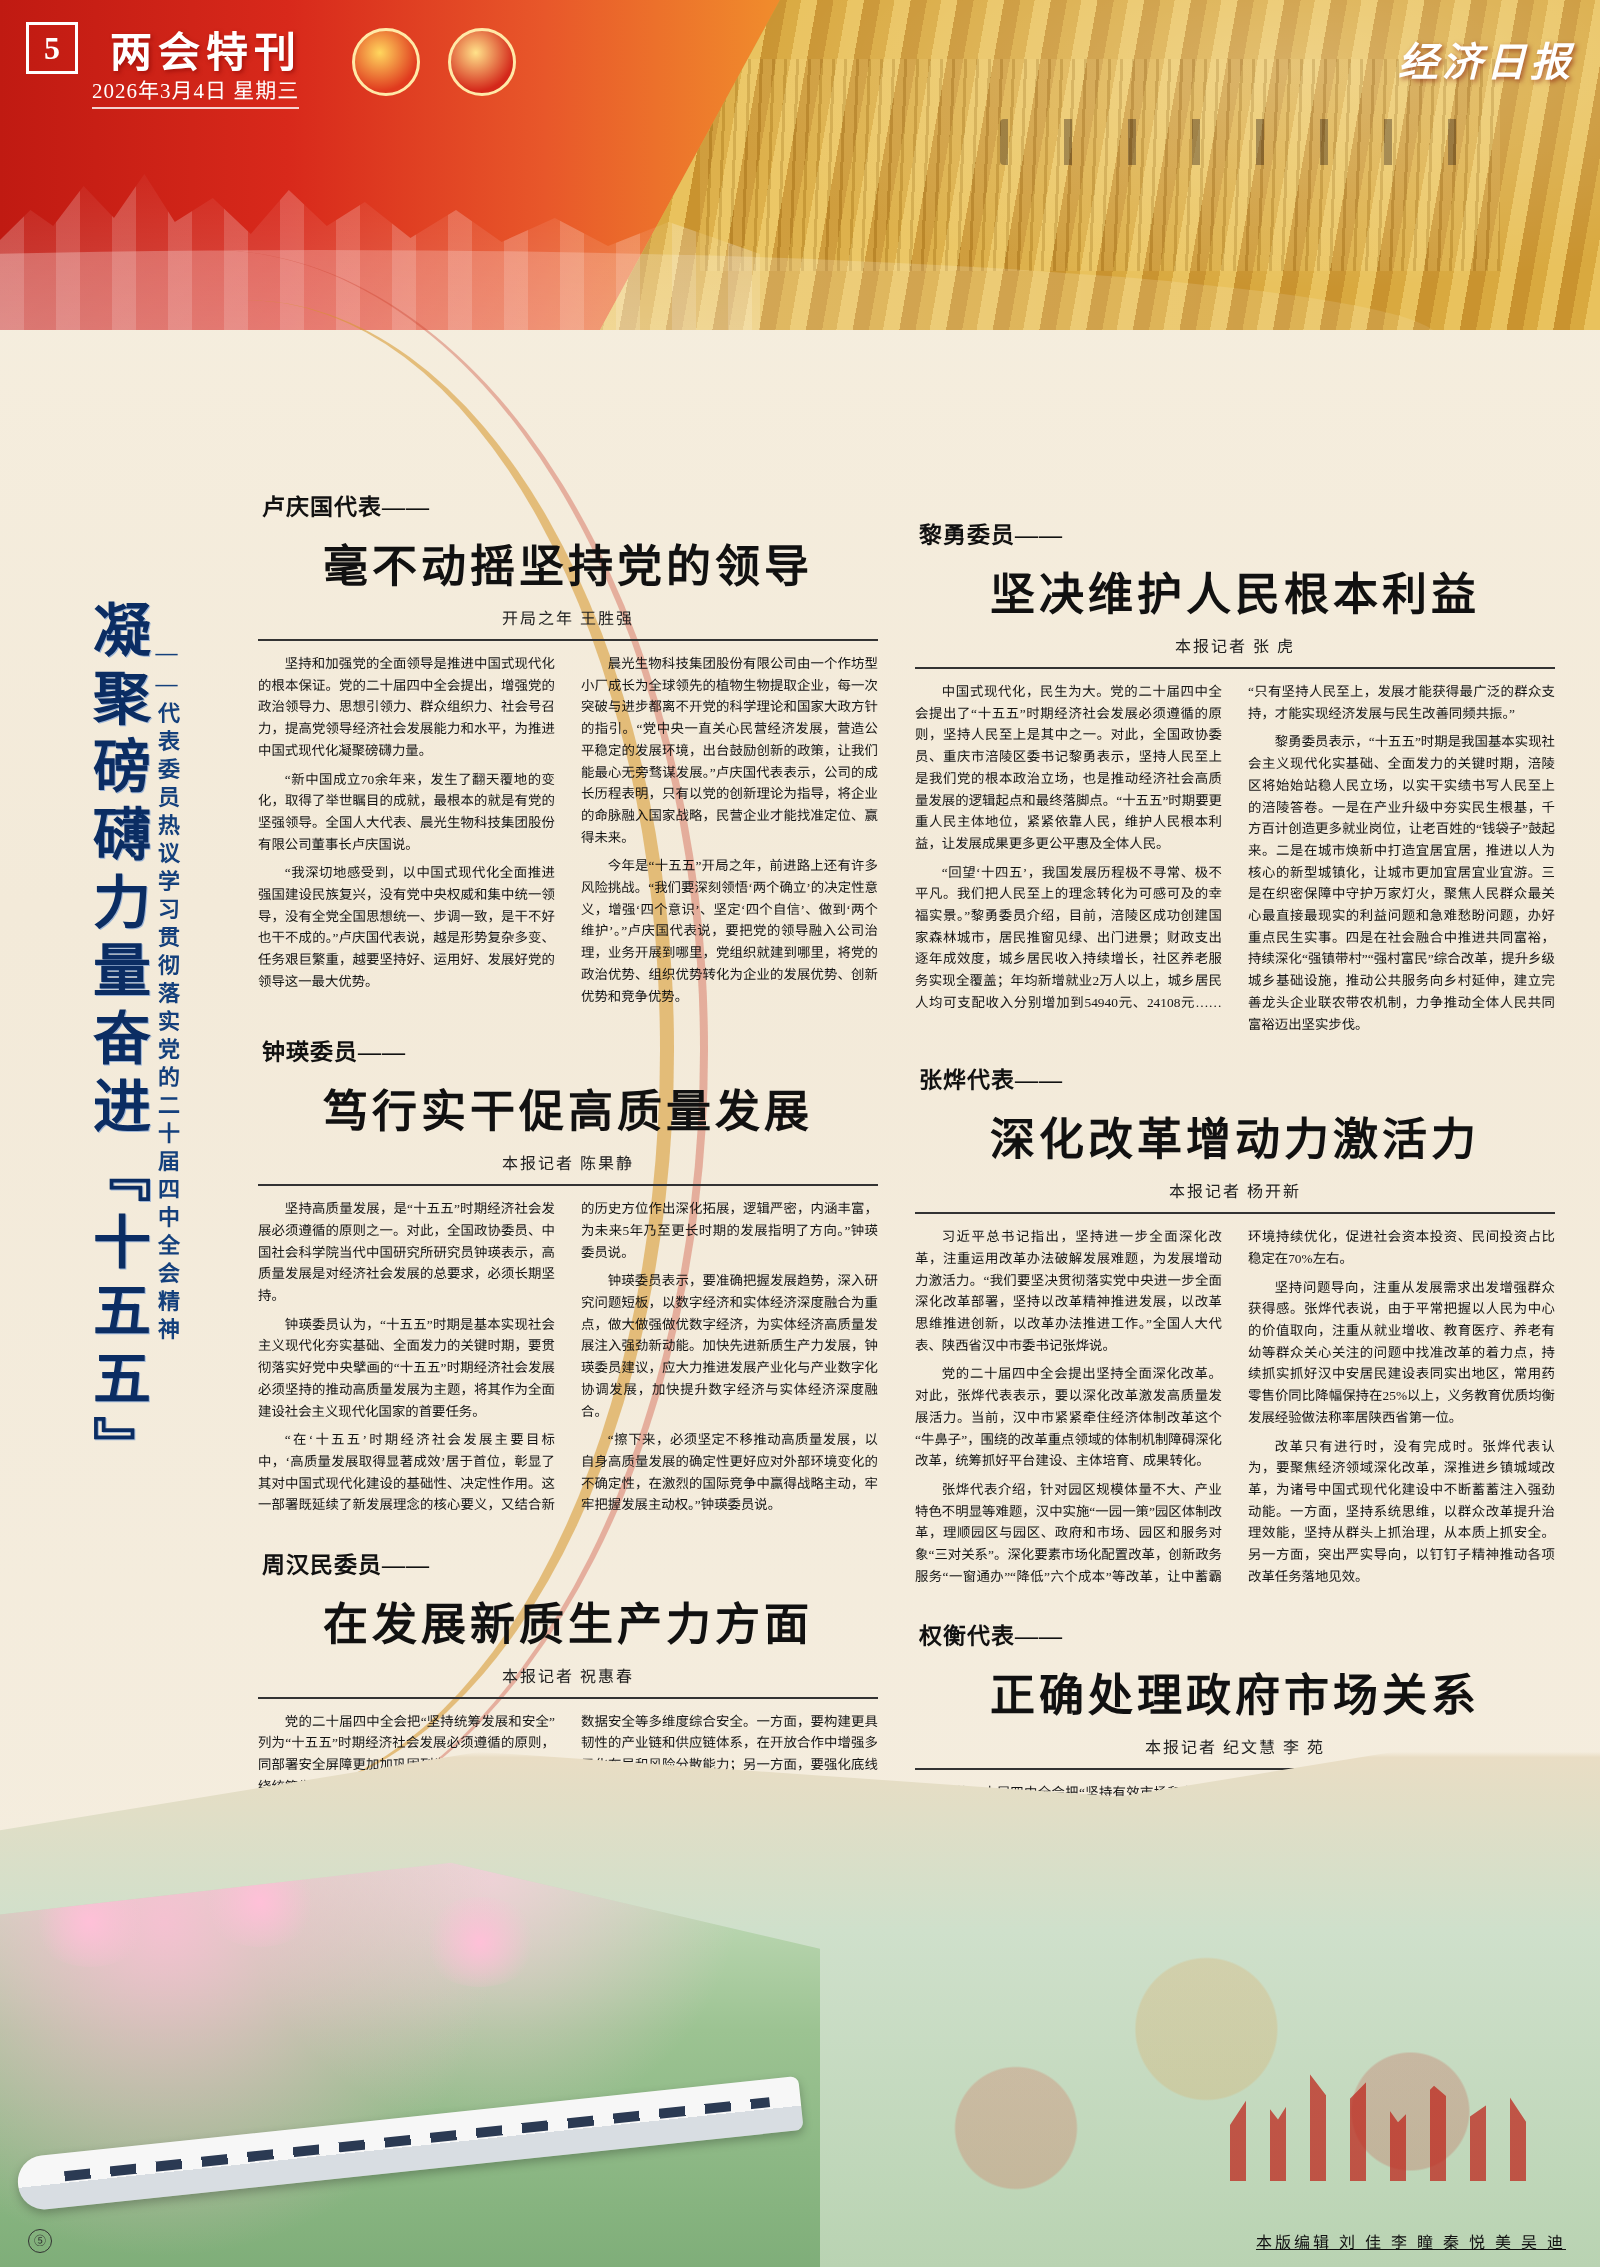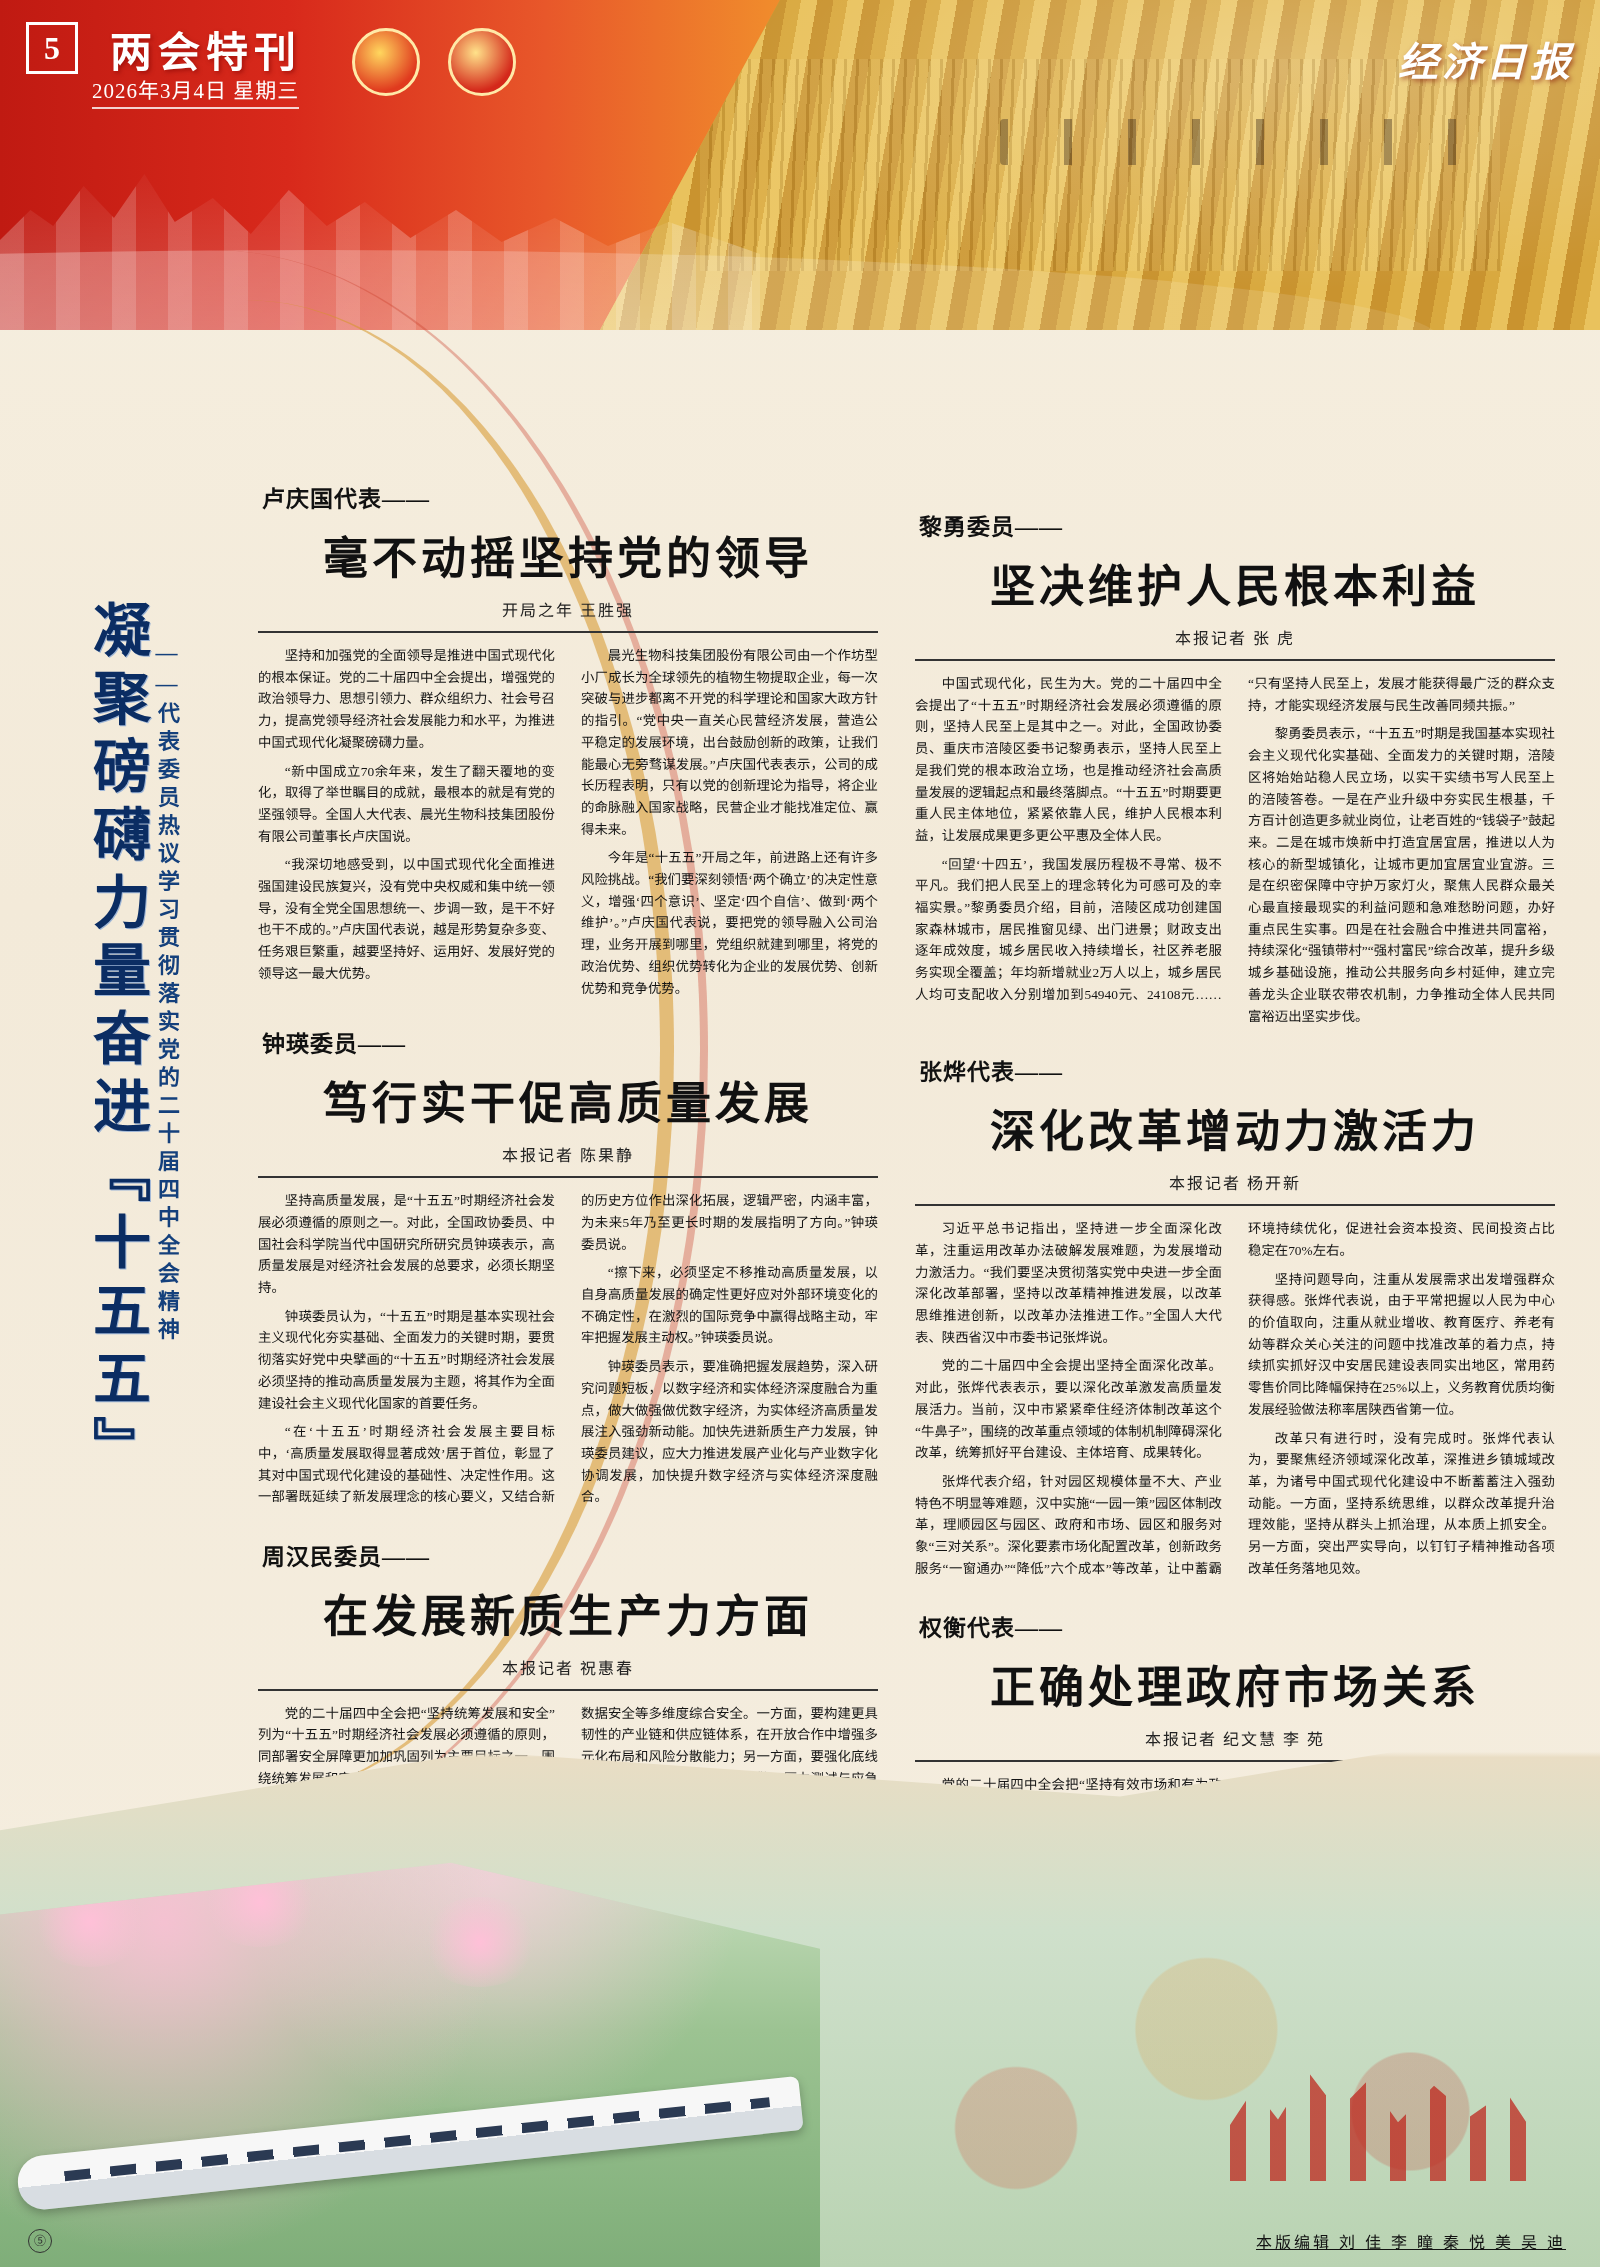--- a/index.html
+++ b/index.html
@@ -106,21 +106,21 @@
   }
   .byline{
     text-align:center;font-size:16px;color:#222;margin-bottom:10px;letter-spacing:2px;
   }
   .rule{height:2px;background:#333;margin:6px 0 12px 0;}
   .two-col{
     column-count:2;column-gap:26px;column-rule:0;
     font-size:13.4px;line-height:1.62;text-align:justify;color:#141414;
   }
   .two-col p{margin:0 0 7px 0;text-indent:2em;}
-  .article{margin-bottom:26px;}
+  .article{margin-bottom:26px;margin-top:8px;}
   .caption{
     font-size:13.4px;line-height:1.6;text-align:center;color:#141414;margin-top:14px;
   }
   .caption .num{
     display:inline-block;width:17px;height:17px;border:1px solid #222;border-radius:50%;
     font-size:11px;line-height:17px;text-align:center;margin-right:4px;
   }
   
   .bottom-photo{
     position:absolute;left:0;bottom:0;width:1600px;height:560px;
@@ -232,22 +232,22 @@
 
       <div class="article">
         <div class="kicker">钟瑛委员——</div>
         <div class="headline">笃行实干促高质量发展</div>
         <div class="byline">本报记者  陈果静</div>
         <div class="rule"></div>
         <div class="two-col">
           <p>坚持高质量发展，是“十五五”时期经济社会发展必须遵循的原则之一。对此，全国政协委员、中国社会科学院当代中国研究所研究员钟瑛表示，高质量发展是对经济社会发展的总要求，必须长期坚持。</p>
           <p>钟瑛委员认为，“十五五”时期是基本实现社会主义现代化夯实基础、全面发力的关键时期，要贯彻落实好党中央擘画的“十五五”时期经济社会发展必须坚持的推动高质量发展为主题，将其作为全面建设社会主义现代化国家的首要任务。</p>
           <p>“在‘十五五’时期经济社会发展主要目标中，‘高质量发展取得显著成效’居于首位，彰显了其对中国式现代化建设的基础性、决定性作用。这一部署既延续了新发展理念的核心要义，又结合新的历史方位作出深化拓展，逻辑严密，内涵丰富，为未来5年乃至更长时期的发展指明了方向。”钟瑛委员说。</p>
+          <p>钟瑛委员表示，要准确把握发展趋势，深入研究问题短板，以数字经济和实体经济深度融合为重点，做大做强做优数字经济，为实体经济高质量发展注入强劲新动能。加快先进新质生产力发展，钟瑛委员建议，应大力推进发展产业化与产业数字化协调发展，加快提升数字经济与实体经济深度融合。</p>
           <p>“擦下来，必须坚定不移推动高质量发展，以自身高质量发展的确定性更好应对外部环境变化的不确定性，在激烈的国际竞争中赢得战略主动，牢牢把握发展主动权。”钟瑛委员说。</p>
-          <p>钟瑛委员表示，要准确把握发展趋势，深入研究问题短板，以数字经济和实体经济深度融合为重点，做大做强做优数字经济，为实体经济高质量发展注入强劲新动能。加快先进新质生产力发展，钟瑛委员建议，应大力推进发展产业化与产业数字化协调发展，加快提升数字经济与实体经济深度融合。</p>
         </div>
       </div>
 
       <div class="article">
         <div class="kicker">周汉民委员——</div>
         <div class="headline">在发展新质生产力方面</div>
         <div class="byline">本报记者  祝惠春</div>
         <div class="rule"></div>
         <div class="two-col">
           <p>党的二十届四中全会把“坚持统筹发展和安全”列为“十五五”时期经济社会发展必须遵循的原则，同部署安全屏障更加加巩固列为主要目标之一，围绕统筹发展和安全作出一系列战略部署。</p>

